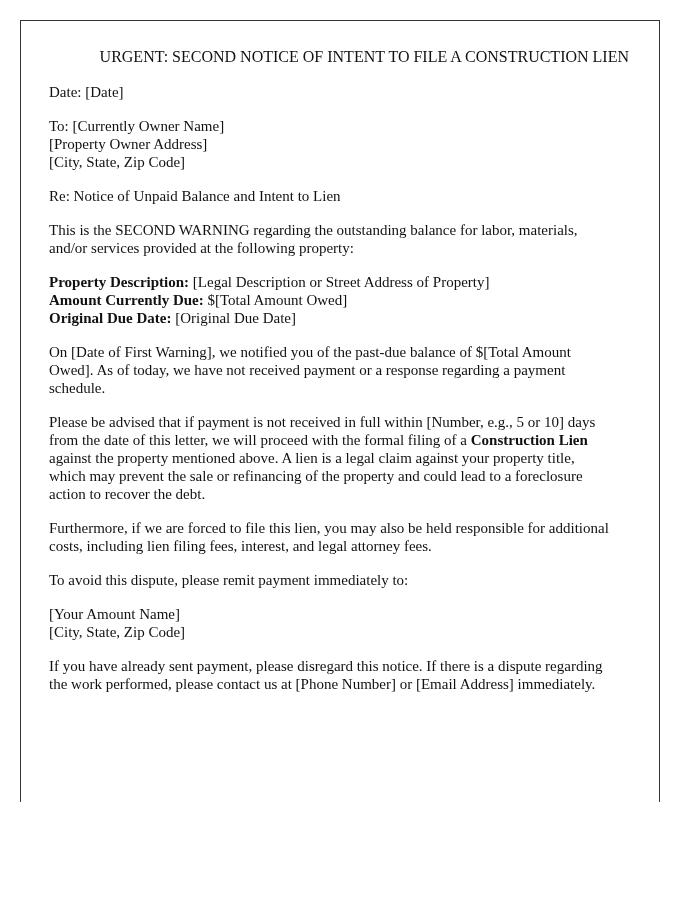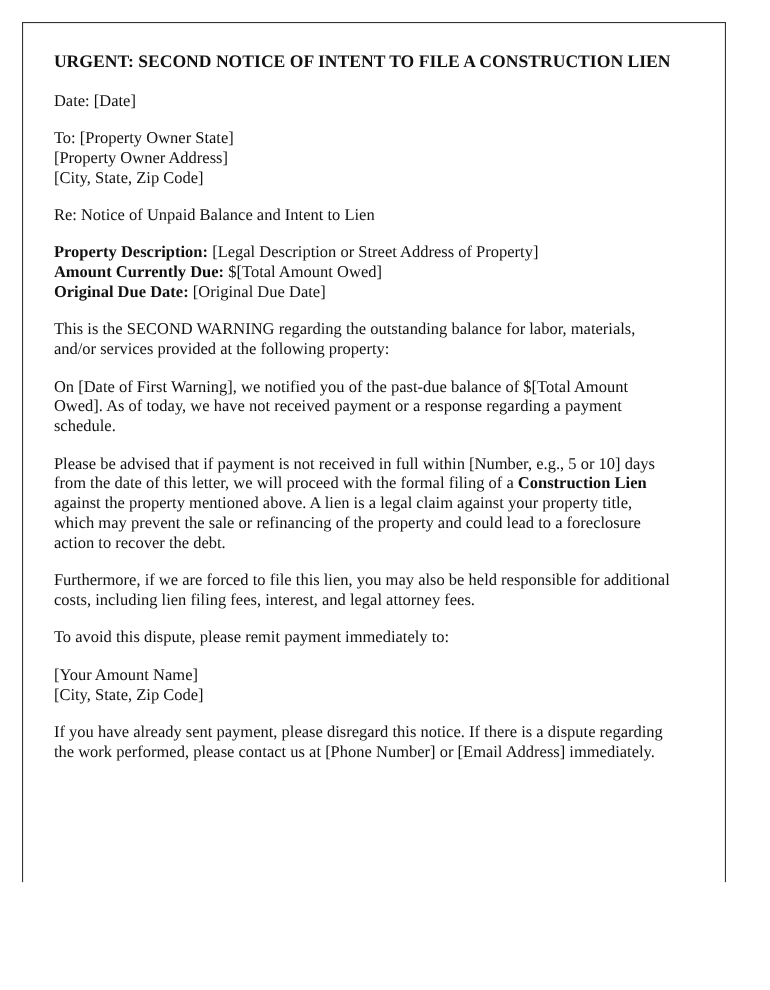--- a/index.html
+++ b/index.html
@@ -29,57 +29,58 @@
     .content {
       position: absolute;
       left: 28px;
       top: 26px;
       width: 580px;
       font-size: 15px;
       line-height: 18px;
     }
     h1 {
       font-size: 16px;
-      font-weight: bold;
+      font-weight: normal;
       margin: 0 0 16px 0;
       line-height: 20px;
       letter-spacing: 0;
+      text-align: right;
     }
     p {
       margin: 0 16px 16px 0;
     }
     .line { display: block; }
     b { font-weight: bold; }
   </style>
 </head>
 <body>
 
 <div class="page">
   <div class="content">
 
     <h1>URGENT: SECOND NOTICE OF INTENT TO FILE A CONSTRUCTION LIEN</h1>
 
     <p>Date: [Date]</p>
 
     <p>
-      <span class="line">To: [Property Owner State]</span>
+      <span class="line">To: [Currently Owner Name]</span>
       <span class="line">[Property Owner Address]</span>
       <span class="line">[City, State, Zip Code]</span>
     </p>
 
     <p>Re: Notice of Unpaid Balance and Intent to Lien</p>
 
 
+    <p>This is the SECOND WARNING regarding the outstanding balance for labor, materials, and/or services provided at the following property:</p>
+
     <p>
       <span class="line"><b>Property Description:</b><span> [Legal Description or Street Address of Property]</span></span>
       <span class="line"><b>Amount Currently Due:</b><span> $[Total Amount Owed]</span></span>
       <span class="line"><b>Original Due Date:</b><span> [Original Due Date]</span></span>
     </p>
-
-    <p>This is the SECOND WARNING regarding the outstanding balance for labor, materials, and/or services provided at the following property:</p>
 
     <p>On [Date of First Warning], we notified you of the past-due balance of $[Total Amount Owed]. As of today, we have not received payment or a response regarding a payment schedule.</p>
 
     <p><span>Please be advised that if payment is not received in full within [Number, e.g., 5 or 10] days from the date of this letter, we will proceed with the formal filing of a </span><b>Construction Lien</b><span> against the property mentioned above. A lien is a legal claim against your property title, which may prevent the sale or refinancing of the property and could lead to a foreclosure action to recover the debt.</span></p>
 
     <p>Furthermore, if we are forced to file this lien, you may also be held responsible for additional costs, including lien filing fees, interest, and legal attorney fees.</p>
 
     <p>To avoid this dispute, please remit payment immediately to:</p>
 
     <p>

